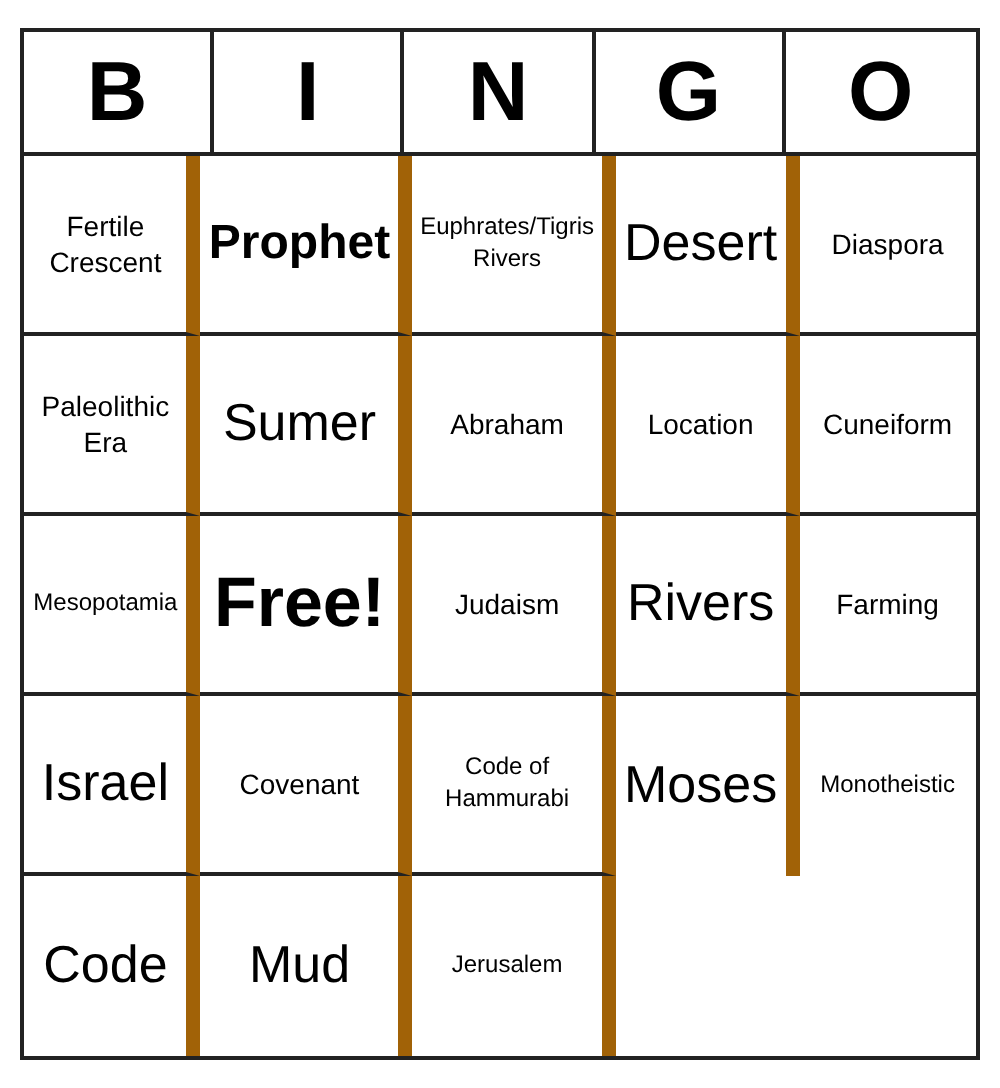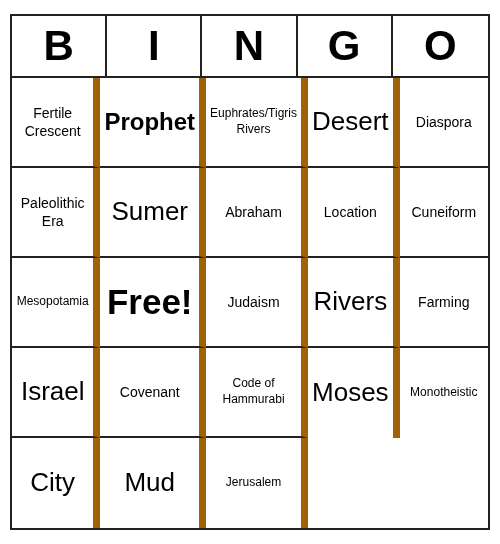--- a/index.html
+++ b/index.html
@@ -137,21 +137,21 @@
       <div class="bingo-cell">
         <span class="cell-text small">Code of Hammurabi</span>
       </div>
       <div class="bingo-cell">
         <span class="cell-text large">Moses</span>
       </div>
       <div class="bingo-cell">
         <span class="cell-text small">Monotheistic</span>
       </div>
       <div class="bingo-cell">
-        <span class="cell-text large">City</span>
+        <span class="cell-text large">Code</span>
       </div>
       <div class="bingo-cell">
         <span class="cell-text large">Mud</span>
       </div>
       <div class="bingo-cell">
         <span class="cell-text small">Jerusalem</span>
       </div>
     </div>
 </div>
 

